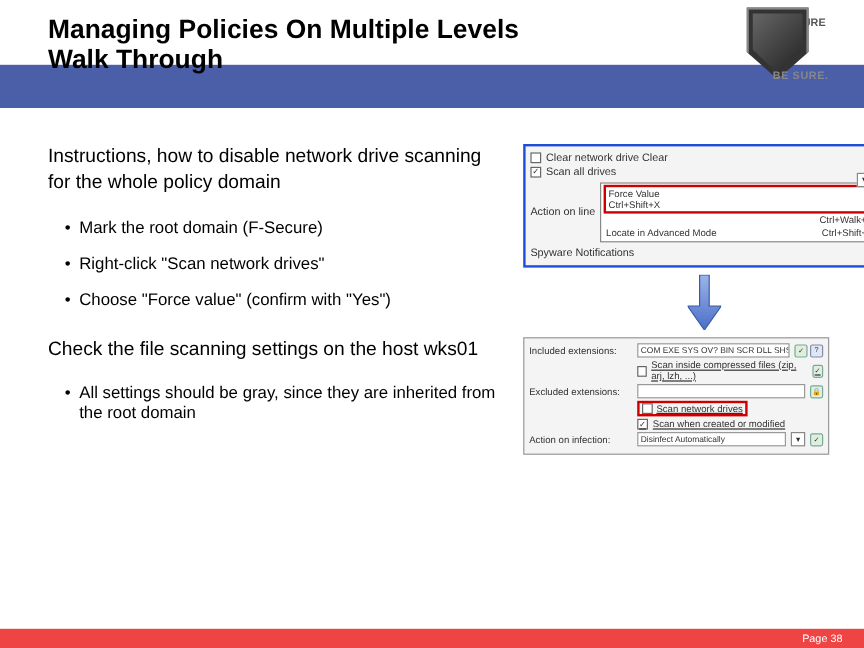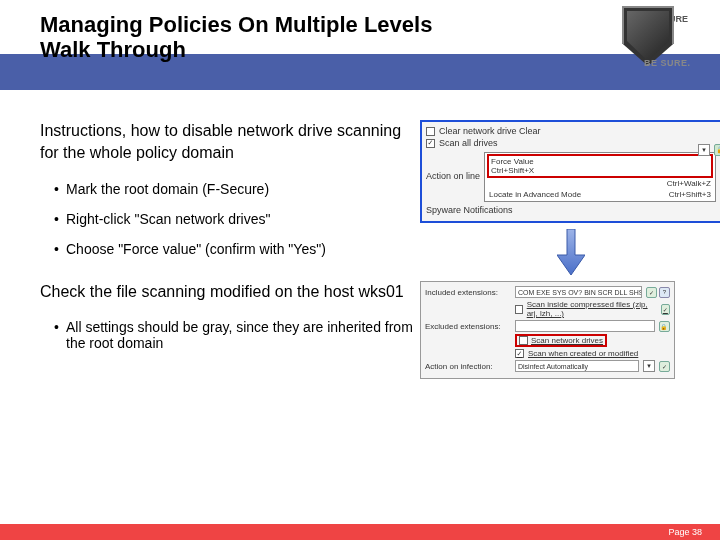--- a/index.html
+++ b/index.html
@@ -7,21 +7,21 @@
 
   .header { height: 90px; background: linear-gradient(to bottom, #fff 0%, #fff 60%, #4a5fa8 60%, #4a5fa8 100%); position: relative; padding-left: 41px; }
   .header-title { position: absolute; top: 12px; left: 40px; font-size: 22px; font-weight: bold; color: #000; line-height: 1.15; z-index: 2; }
   .header-bar { position: absolute; bottom: 0; left: 0; right: 0; height: 36px; background: #4a5fa8; }
   .logo { position: absolute; top: 6px; right: 12px; width: 120px; height: 78px; z-index: 3; }
   .logo-shield { width: 52px; height: 60px; background: #333; clip-path: polygon(0 0, 100% 0, 100% 62%, 50% 100%, 0 62%); position: relative; margin: 0 auto; border: 2px solid #888; }
   .logo-shield::after { content: ""; position: absolute; inset: 3px; background: linear-gradient(135deg,#666,#222); clip-path: polygon(0 0, 100% 0, 100% 60%, 50% 100%, 0 60%); }
   .logo-text { position: absolute; top: 8px; left: 54px; font-size: 9px; color: #555; font-weight: bold; }
   .logo-text2 { position: absolute; top: 52px; left: 56px; font-size: 9px; color: #888; font-weight: bold; letter-spacing: 0.5px; }
 
-  .content { display: flex; padding: 30px 40px 0 40px; height: 400px; }
+  .content { display: flex; padding: 30px 40px 0 40px; gap: 16px; height: 400px; }
   .left-col { flex: 0 0 380px; }
   .intro { font-size: 16px; color: #000; line-height: 1.35; margin-bottom: 18px; }
   .bullets { list-style: none; padding-left: 14px; margin-bottom: 24px; }
   .bullets li { font-size: 14px; color: #000; margin-bottom: 14px; position: relative; padding-left: 12px; }
   .bullets li::before { content: "•"; position: absolute; left: 0; }
   .check-text { font-size: 16px; color: #000; line-height: 1.35; margin-bottom: 16px; }
 
   .right-col { flex: 1; position: relative; }
   .panel1 { border: 2px solid #1d4ed8; background: #f4f4f4; font-size: 9px; color: #333; padding: 4px; width: 302px; }
   .chk-row { display: flex; align-items: center; gap: 4px; margin-bottom: 2px; }
@@ -65,21 +65,21 @@
 </div>
 
 <div class="content">
   <div class="left-col">
     <p class="intro">Instructions, how to disable network drive scanning for the whole policy domain</p>
     <ul class="bullets">
       <li>Mark the root domain (F-Secure)</li>
       <li>Right-click "Scan network drives"</li>
       <li>Choose "Force value" (confirm with "Yes")</li>
     </ul>
-    <p class="check-text">Check the file scanning modified on the host wks01</p>
+    <p class="check-text">Check the file scanning settings on the host wks01</p>
     <ul class="bullets">
       <li>All settings should be gray, since they are inherited from the root domain</li>
     </ul>
   </div>
 
   <div class="right-col">
     <div class="panel1">
       <div class="chk-row">
         <span class="chk"></span>
         <span>Clear network drive Clear</span>

